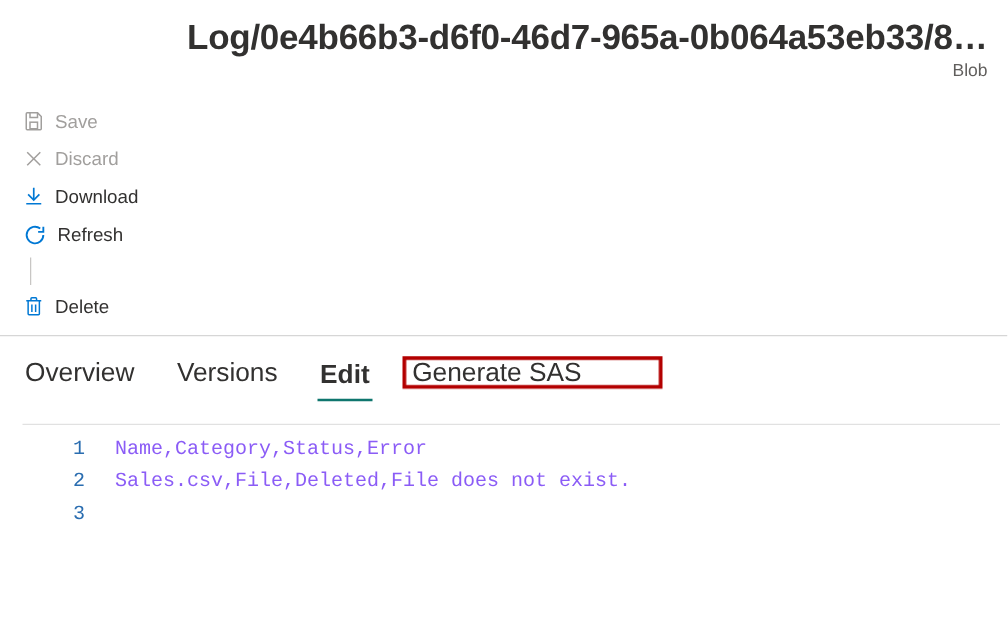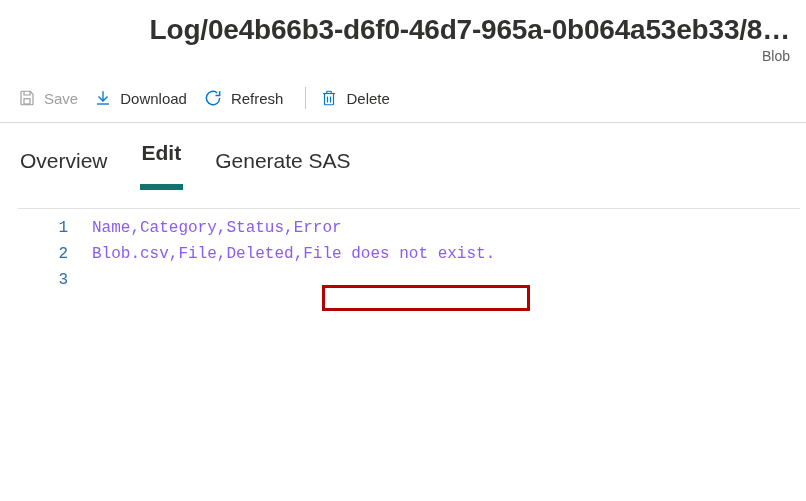--- a/index.html
+++ b/index.html
@@ -23,24 +23,25 @@
     white-space: nowrap;
     overflow: hidden;
   }
   .subtitle {
     font-size: 14px;
     color: #605e5c;
     margin-top: 2px;
   }
   .toolbar {
     display: flex;
-    align-items: center;
+    align-items: flex-start;
     gap: 4px;
     padding: 18px 4px 10px 16px;
     border-bottom: 1px solid #d6d6d6;
+    flex-direction: column;
   }
   .tool-btn {
     display: flex;
     align-items: center;
     gap: 8px;
     padding: 4px 10px 4px 2px;
     font-size: 15px;
     cursor: pointer;
     border: none;
     background: transparent;
@@ -62,22 +63,22 @@
   .tab {
     font-size: 21px;
     color: #323130;
     padding: 6px 2px 10px 2px;
     cursor: pointer;
     border: none;
     background: transparent;
   }
   .tab.active {
     font-weight: 600;
-    border-bottom: 6px solid #0f766e;
-    padding-bottom: 19px;
+    border-bottom: 2px solid #0f766e;
+    padding-bottom: 7px;
   }
   .editor-wrap {
     margin: 18px 6px 0 18px;
     border-top: 1px solid #e1e1e1;
   }
   .editor {
     display: flex;
     font-family: Consolas, "Courier New", monospace;
     font-size: 16px;
     line-height: 26px;
@@ -111,20 +112,27 @@
 <div class="toolbar">
   <button class="tool-btn disabled">
     <svg width="18" height="18" viewBox="0 0 24 24" fill="none" stroke="#a19f9d" stroke-width="1.6">
       <path d="M5 3h11l4 4v13a1 1 0 0 1-1 1H5a1 1 0 0 1-1-1V4a1 1 0 0 1 1-1z"></path>
       <path d="M8 3v5h8V3"></path>
       <rect x="8" y="13" width="8" height="7"></rect>
     </svg>
     <span>Save</span>
   </button>
 
+  <button class="tool-btn disabled">
+    <svg width="18" height="18" viewBox="0 0 24 24" fill="none" stroke="#a19f9d" stroke-width="1.6">
+      <line x1="5" y1="5" x2="19" y2="19"></line>
+      <line x1="19" y1="5" x2="5" y2="19"></line>
+    </svg>
+    <span>Discard</span>
+  </button>
 
   <button class="tool-btn enabled">
     <svg width="18" height="18" viewBox="0 0 24 24" fill="none" stroke="#0078d4" stroke-width="1.8">
       <line x1="12" y1="3" x2="12" y2="15"></line>
       <polyline points="6 10 12 16 18 10"></polyline>
       <line x1="4" y1="20" x2="20" y2="20"></line>
     </svg>
     <span>Download</span>
   </button>
 
@@ -145,33 +153,34 @@
       <path d="M9 6V4a1 1 0 0 1 1-1h4a1 1 0 0 1 1 1v2"></path>
       <line x1="10" y1="10" x2="10" y2="18"></line>
       <line x1="14" y1="10" x2="14" y2="18"></line>
     </svg>
     <span>Delete</span>
   </button>
 </div>
 
 <div class="tabs">
   <button class="tab">Overview</button>
+  <button class="tab">Versions</button>
   <button class="tab active">Edit</button>
   <button class="tab">Generate SAS</button>
 </div>
 
 <div class="editor-container">
   <div class="editor-wrap">
     <div class="editor">
       <div class="gutter">
         <div>1</div>
         <div>2</div>
         <div>3</div>
       </div>
       <div class="code">
         <div class="line">Name,Category,Status,Error</div>
-        <div class="line"><span>Blob.csv,File,Deleted,</span><span>File does not exist.</span></div>
+        <div class="line"><span>Sales.csv,File,Deleted,</span><span>File does not exist.</span></div>
         <div class="line"></div>
       </div>
     </div>
   </div>
   <div class="highlight-box" style="left: 322px; top: 285px; position: fixed; width: 208px; height: 26px;"></div>
 </div>
 
 </body></html>

